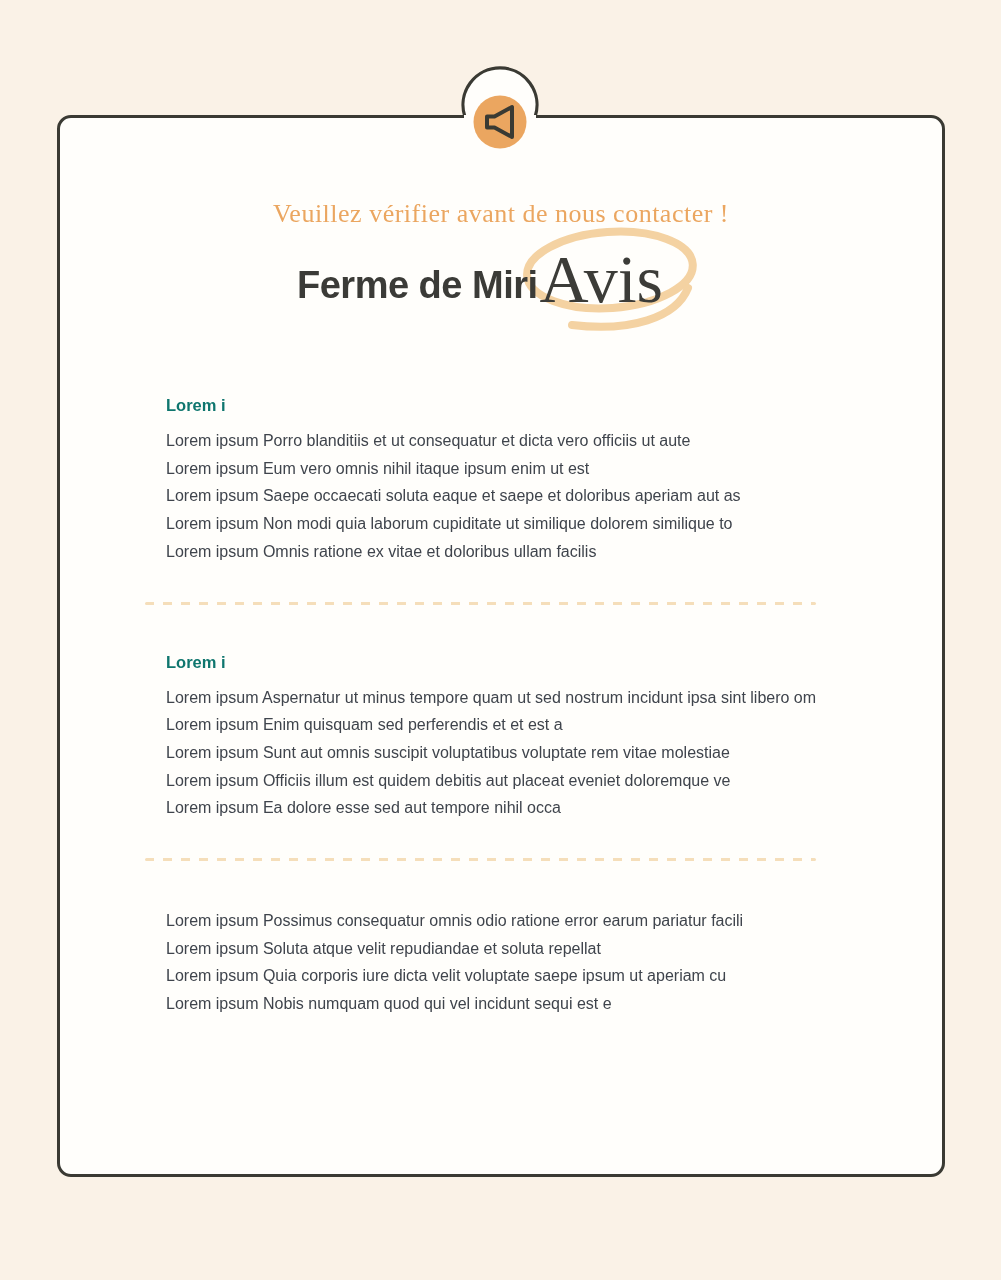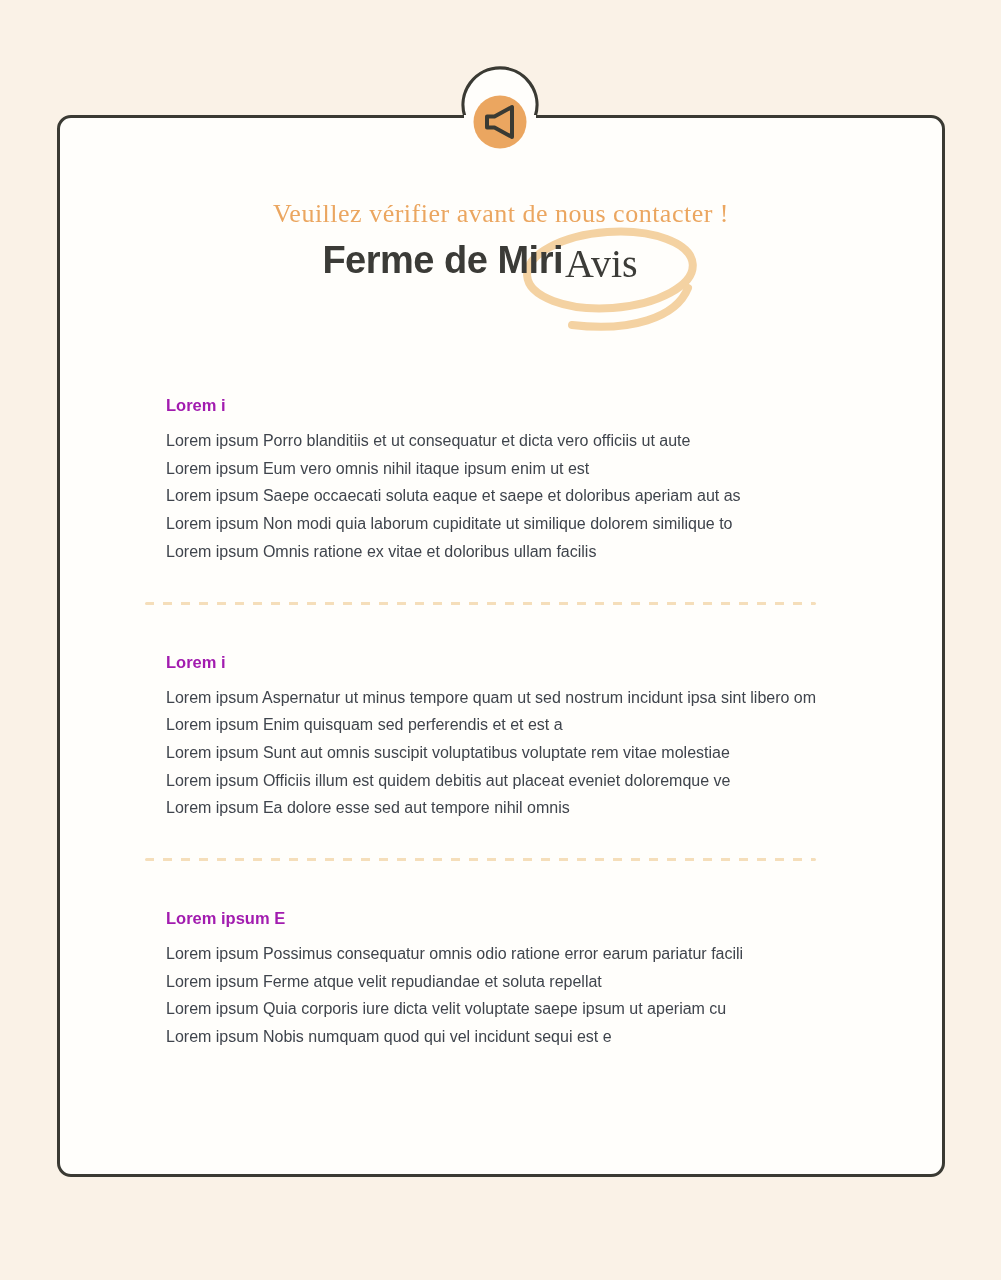--- a/index.html
+++ b/index.html
@@ -53,21 +53,21 @@
     transform: translateX(-21px);
   }
   .hero-title {
     font-size: 38px;
     font-weight: 700;
     color: #3b3b37;
     letter-spacing: -0.5px;
   }
   .hero-highlight {
     font-family: cursive;
-    font-size: 40px;
+    font-size: 68px;
     font-weight: 400;
     color: #3c3c38;
     position: relative;
     top: 4px;
     margin-left: 2px;
   }
   .ring-svg {
     position: absolute;
     left: 460px;
     top: 108px;
@@ -77,21 +77,21 @@
     pointer-events: none;
   }
   .content {
     margin-top: 86px;
     padding-left: 106px;
     padding-right: 40px;
   }
   .section-heading {
     font-size: 16.5px;
     font-weight: 700;
-    color: #a21caf;
+    color: #0f766e;
     line-height: 22px;
     margin: 0 0 11px 0;
   }
   .section-line {
     font-size: 16px;
     color: #3f444c;
     line-height: 27.7px;
     white-space: nowrap;
   }
   .divider {
@@ -146,28 +146,27 @@
       </div>
 
       <div class="divider"></div>
 
       <div class="section">
         <h3 class="section-heading">Lorem i</h3>
         <div class="section-line">Lorem ipsum Aspernatur ut minus tempore quam ut sed nostrum incidunt ipsa sint libero om</div>
         <div class="section-line">Lorem ipsum Enim quisquam sed perferendis et et est a</div>
         <div class="section-line">Lorem ipsum Sunt aut omnis suscipit voluptatibus voluptate rem vitae molestiae</div>
         <div class="section-line">Lorem ipsum Officiis illum est quidem debitis aut placeat eveniet doloremque ve</div>
-        <div class="section-line">Lorem ipsum Ea dolore esse sed aut tempore nihil omnis</div>
+        <div class="section-line">Lorem ipsum Ea dolore esse sed aut tempore nihil occa</div>
       </div>
 
       <div class="divider"></div>
 
       <div class="section">
-        <h3 class="section-heading">Lorem ipsum E</h3>
         <div class="section-line">Lorem ipsum Possimus consequatur omnis odio ratione error earum pariatur facili</div>
-        <div class="section-line">Lorem ipsum Ferme atque velit repudiandae et soluta repellat</div>
+        <div class="section-line">Lorem ipsum Soluta atque velit repudiandae et soluta repellat</div>
         <div class="section-line">Lorem ipsum Quia corporis iure dicta velit voluptate saepe ipsum ut aperiam cu</div>
         <div class="section-line">Lorem ipsum Nobis numquam quod qui vel incidunt sequi est e</div>
       </div>
 
     </div>
   </div>
 </div>
 
 </body></html>

